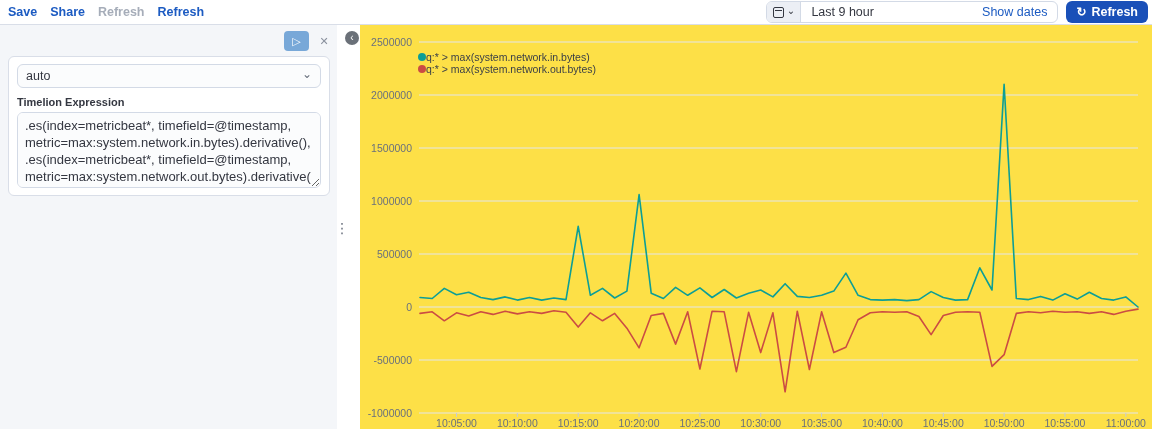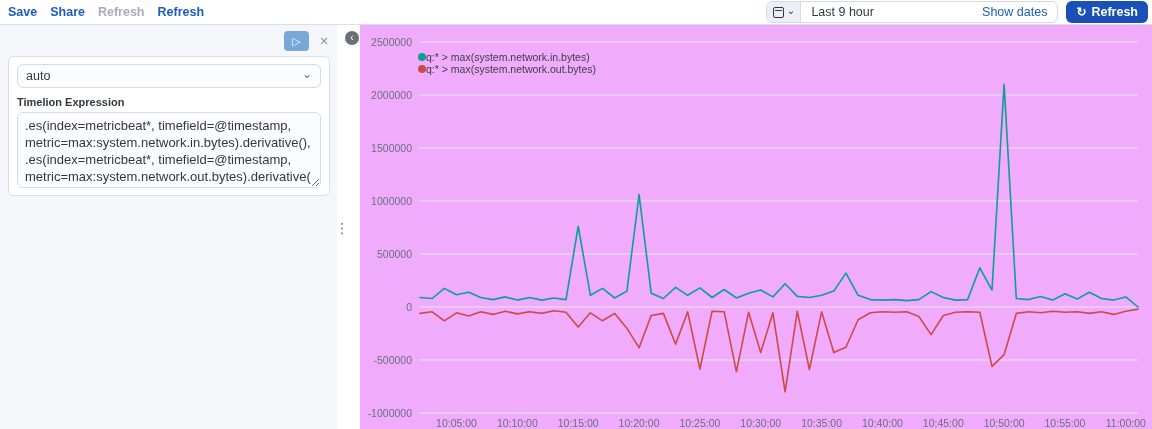--- a/index.html
+++ b/index.html
@@ -49,21 +49,21 @@
     resize:vertical; font-family:"Liberation Sans", sans-serif; font-size:13px; line-height:17px;
     color:#343741; padding:4px 7px; outline:none; }
 
   .drag-dots { position:absolute; left:335px; top:225px; color:#69707d; font-size:14px; letter-spacing:0;
     line-height:6px; cursor:col-resize; width:8px; text-align:center; }
   .collapse-btn { position:absolute; left:345px; top:31px; width:14px; height:14px; border-radius:50%;
     background:#6a7078; color:#fff; border:none; font-size:10px; line-height:12px; text-align:center;
     cursor:pointer; padding:0; }
 
   
-  .chart-area { position:absolute; left:360px; top:25px; width:792px; height:404px; background:#f0abfc; }
+  .chart-area { position:absolute; left:360px; top:25px; width:792px; height:404px; background:#fde047; }
   .chart-svg { position:absolute; left:0; top:0; width:792px; height:404px; }
   .legend { position:absolute; left:58px; top:26px; }
   .legend-row { display:flex; align-items:center; gap:0; height:11px; margin-bottom:1px; }
   .legend-dot { width:8px; height:8px; border-radius:50%; flex:0 0 auto; }
   .legend-label { font-size:10.5px; color:#3a3f47; white-space:nowrap; }
 </style>
 </head>
 <body>
 
 <div class="page">

